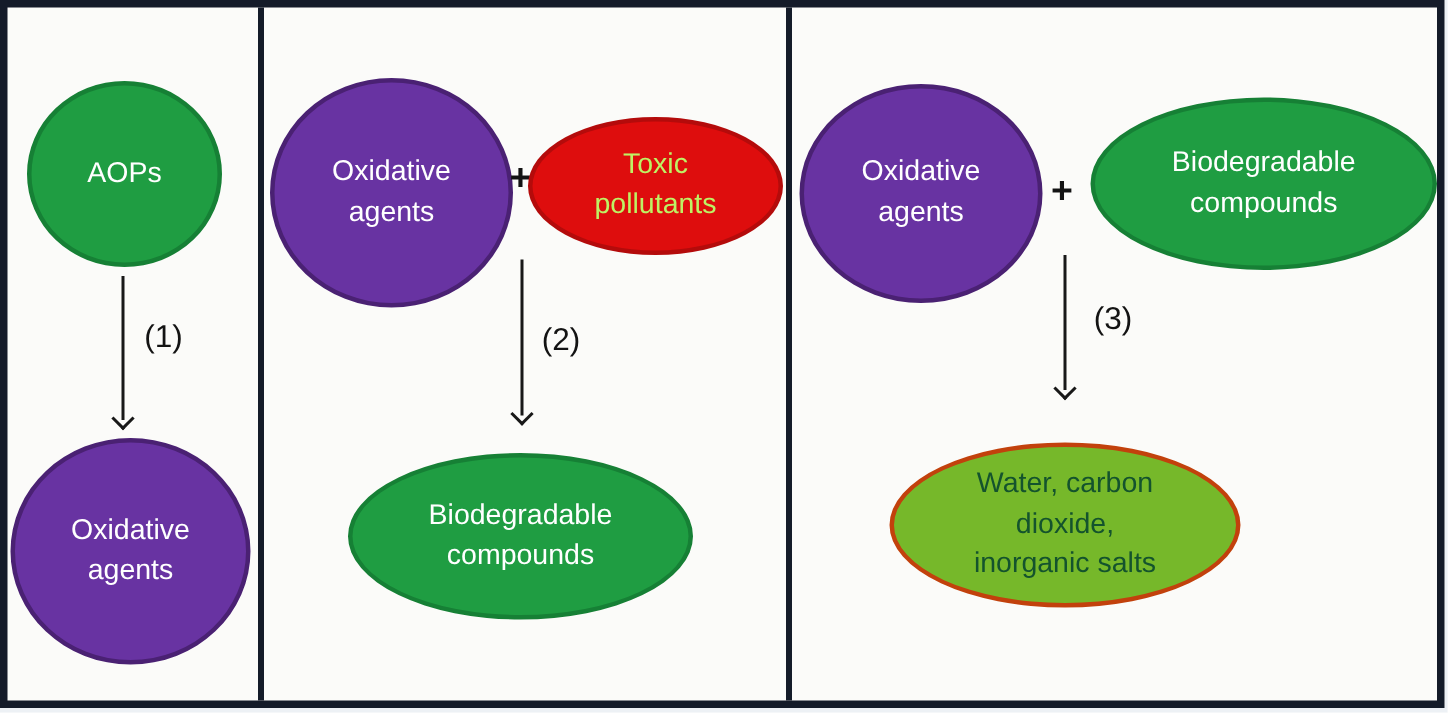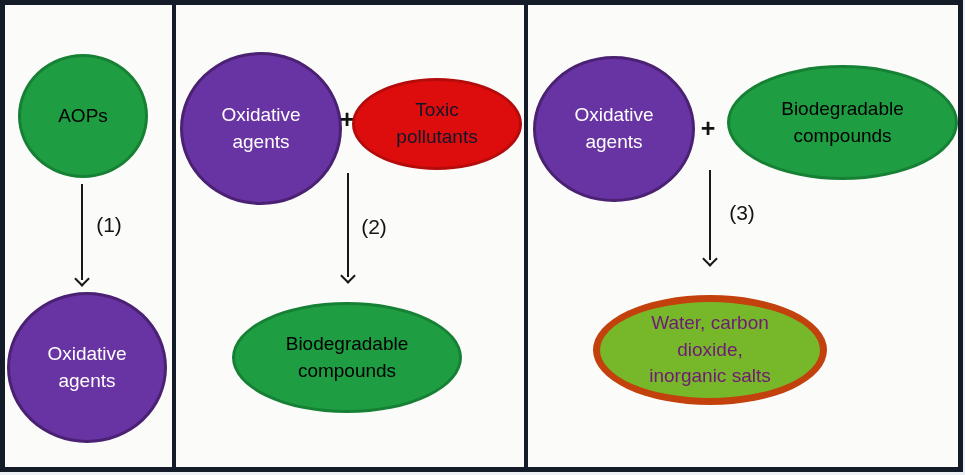--- a/index.html
+++ b/index.html
@@ -25,24 +25,24 @@
   }
   .shape{
     position:absolute;
     border-radius:50%;
     display:flex;align-items:center;justify-content:center;
     text-align:center;
     white-space:pre-line;
     font-size:19px;line-height:1.42;
     box-sizing:border-box;
   }
-  .shape.green{border:3px solid #168035;color:#000000;}
+  .shape.green{border:3px solid #168035;color:#ffffff;}
   .shape.purple{border:3px solid #4a2173;color:#ffffff;}
-  .shape.red{border:3px solid #b40b0b;color:#0f172a;}
-  .shape.lgreen{border:7px solid #c2410c;color:#701a75;}
+  .shape.red{border:3px solid #b40b0b;color:#bef264;}
+  .shape.lgreen{border:3px solid #c2410c;color:#14532d;}
   .arrow{
     position:absolute;width:2px;background:#181818;
   }
   .arrow .head{
     position:absolute;bottom:1px;left:50%;
     width:9px;height:9px;
     border-right:2px solid #181818;
     border-bottom:2px solid #181818;
     transform:translate(-50%,50%) rotate(45deg);
   }

